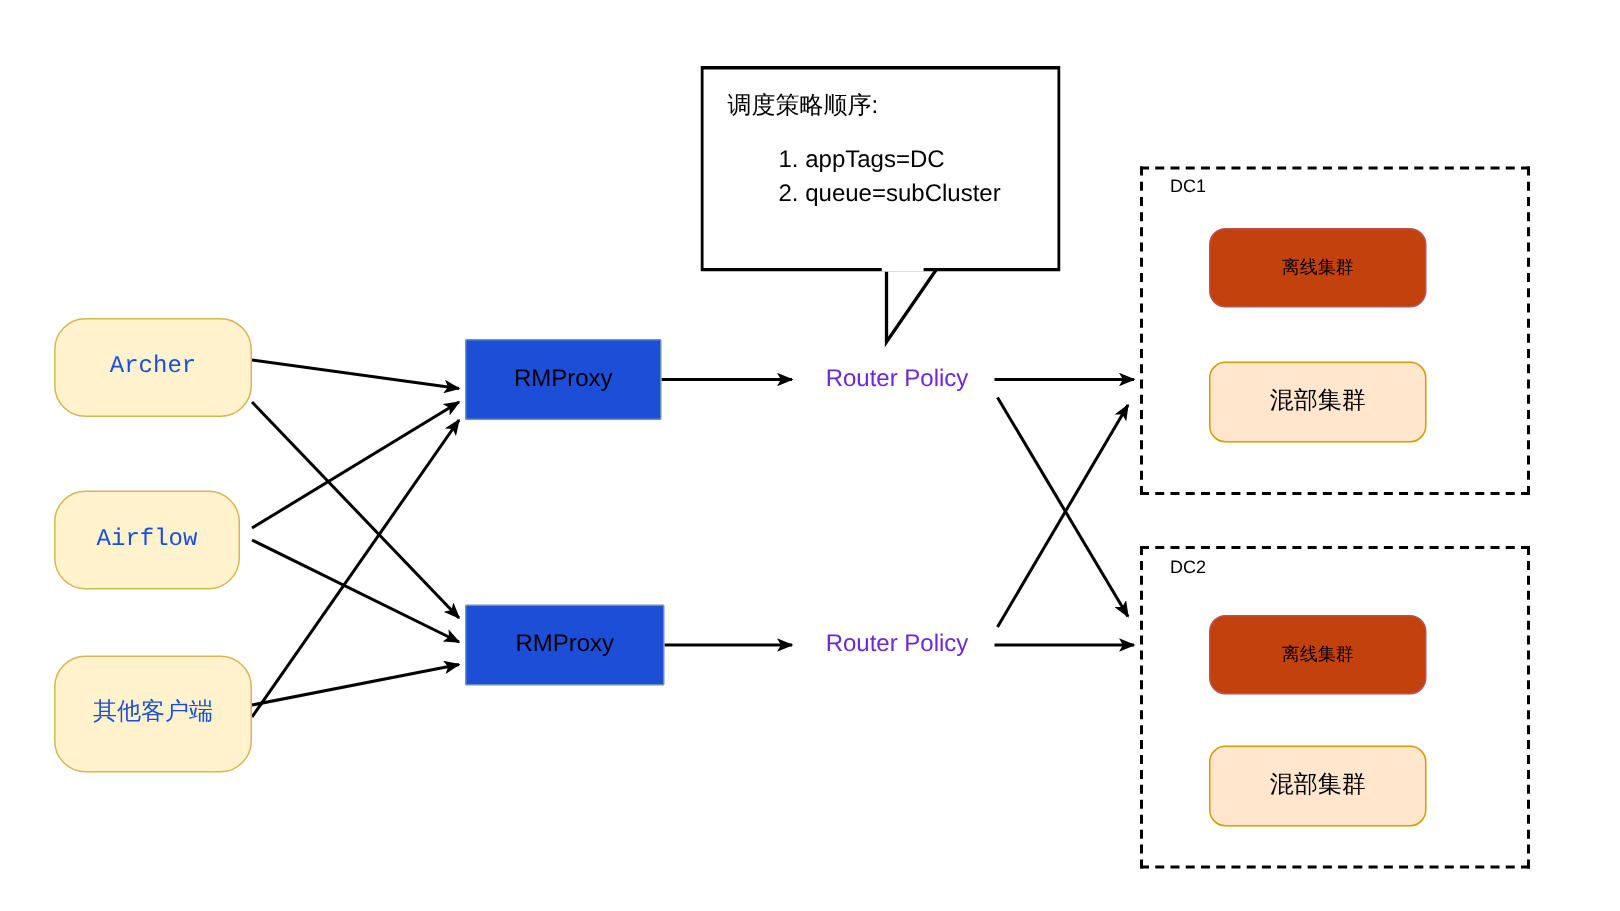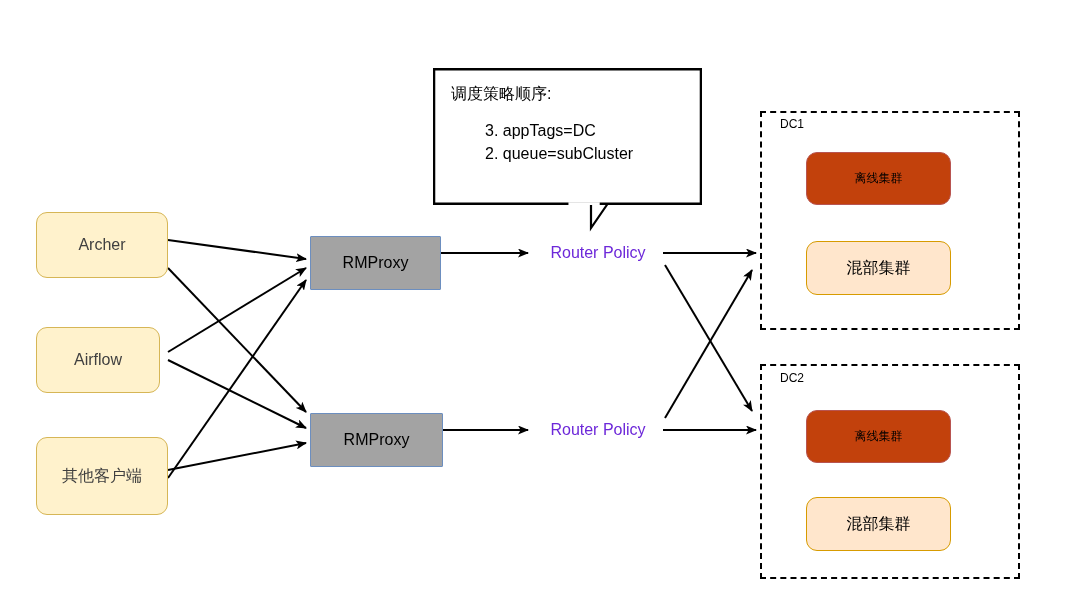--- a/index.html
+++ b/index.html
@@ -30,31 +30,31 @@
     box-sizing: border-box;
     display: flex;
     align-items: center;
     justify-content: center;
     text-align: center;
     line-height: 1.2;
   }
   .client-node {
     background: #fff2cc;
     border: 1.6px solid #d6b656;
-    border-radius: 11px;
-    font-size: 16px;
-    color: #404040;
+    border-radius: 21px;
+    font-size: 16px;
+    color: #1d4ed8;
+    font-family: Liberation Mono, monospace;
   }
   .proxy-node {
-    background: #a3a3a3;
+    background: #1d4ed8;
     border: 1.6px solid #6c8ebf;
     border-radius: 1px;
     font-size: 16px;
     color: #000000;
-    margin-top: 10px;
   }
   .plain-label {
     position: absolute;
     font-size: 16px;
     color: #6d28d9;
     white-space: nowrap;
     display: flex;
     align-items: center;
     justify-content: center;
   }
@@ -159,30 +159,30 @@
       <line x1="663" y1="430" x2="756" y2="430"></line>
 
       <line x1="665" y1="418" x2="752" y2="270"></line>
     </g>
 
     <g stroke="#000000" stroke-width="2.2" fill="none" stroke-linejoin="miter">
       <path d="M591,181 L591,228 L624,180"></path>
     </g>
   </svg>
 
-  <div class="callout" style="left:433px; top:44px; width:269px; height:137px;margin-top:24px;">
+  <div class="callout" style="left:467px; top:44px; width:240px; height:137px;">
     <svg class="callout-body" viewBox="0 0 284 137" preserveAspectRatio="none">
       <path d="M1.2,1.2 H282.8 V135.8 H1.2 Z" fill="#ffffff" stroke="#000000" stroke-width="2.4"></path>
 
       <line x1="143" y1="135.8" x2="176" y2="135.8" stroke="#ffffff" stroke-width="3.2"></line>
     </svg>
     <div class="callout-content">
       <p class="callout-heading">调度策略顺序:</p>
       <ul class="callout-list">
-        <li>3. appTags=DC</li>
+        <li>1. appTags=DC</li>
         <li>2. queue=subCluster</li>
       </ul>
     </div>
   </div>
 
   <div class="node client-node" style="left:36px; top:212px; width:132px; height:66px;">
     <span>Archer</span>
   </div>
   <div class="node client-node" style="left:36px; top:327px; width:124px; height:66px;">
     <span>Airflow</span>

